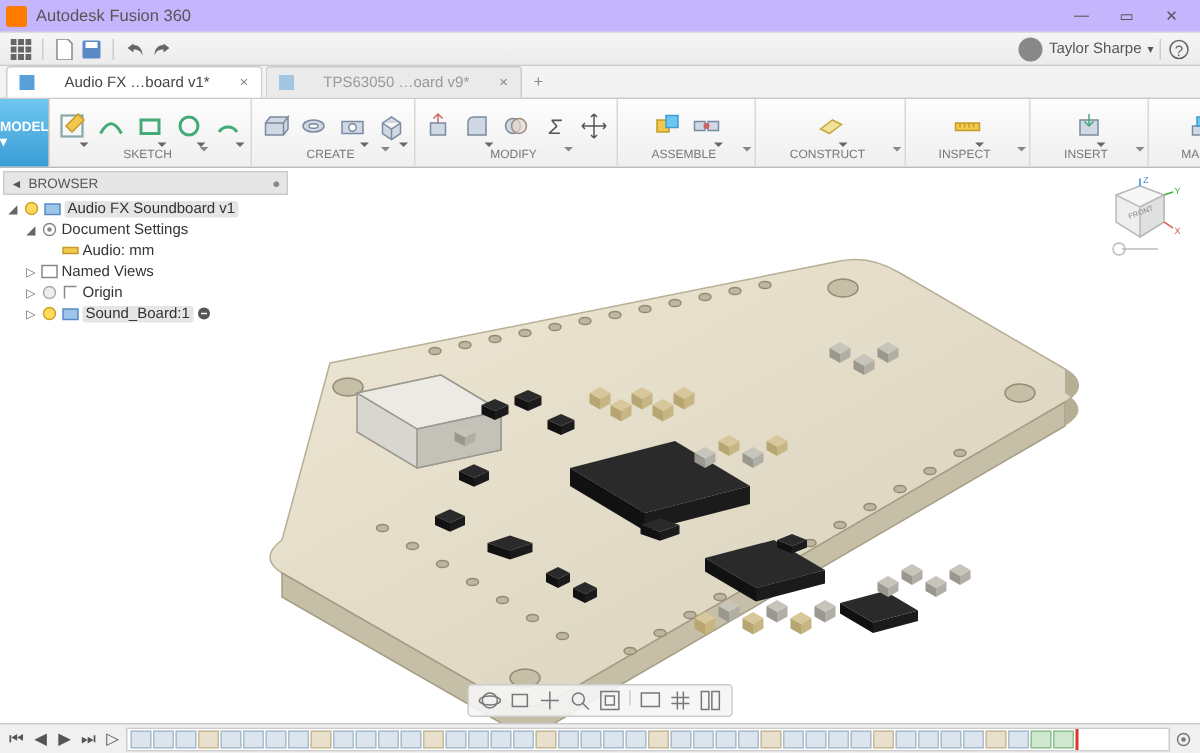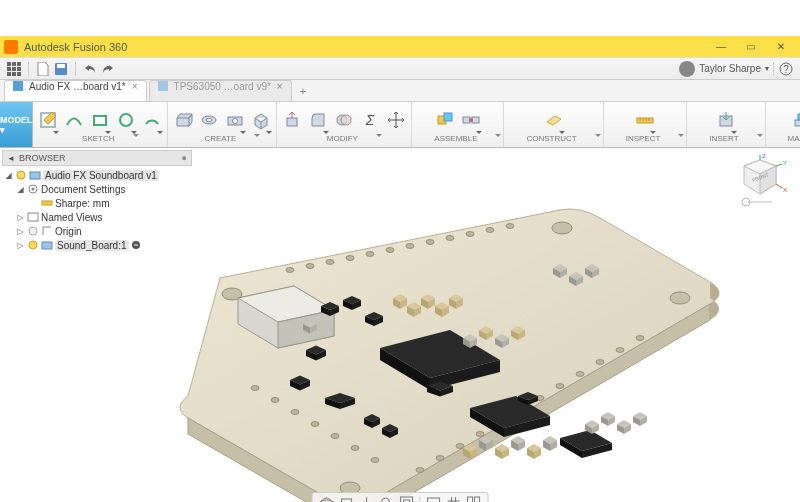--- a/index.html
+++ b/index.html
@@ -1,35 +1,35 @@
 <!DOCTYPE html>
 <html><head>
 <meta charset="utf-8">
 <style>
 * { margin: 0; padding: 0; box-sizing: border-box; font-family: "Segoe UI", Arial, sans-serif; }
 body { width: 800px; height: 502px; background: #fff; overflow: hidden; font-size: 11px; color: #333; }
 
 
-.titlebar { height: 22px; background: #fde047; display: flex; align-items: center; padding: 0 4px; border-bottom: 1px solid #ddd; margin-top: 36px; }
+.titlebar { height: 22px; background: #c4b5fd; display: flex; align-items: center; padding: 0 4px; border-bottom: 1px solid #ddd; }
 .titlebar .logo { width: 14px; height: 14px; background: #ff7b00; border-radius: 2px; margin-right: 6px; }
 .titlebar .title { font-size: 11px; color: #555; }
 .titlebar .spacer { flex: 1; }
 .winbtn { width: 30px; height: 20px; display: flex; align-items: center; justify-content: center; color: #555; cursor: pointer; font-size: 10px; }
 
 
 .qat { height: 22px; background: linear-gradient(#f5f5f5,#ececec); display: flex; align-items: center; padding: 0 6px; border-bottom: 1px solid #ccc; }
 .qat .grp { display: flex; gap: 2px; align-items: center; }
 .qat .ico { width: 16px; height: 16px; display: flex; align-items: center; justify-content: center; border-radius: 2px; }
 .qat .sep { width: 1px; height: 14px; background: #ccc; margin: 0 4px; }
 .qat .user { display: flex; align-items: center; gap: 4px; font-size: 10px; color: #555; }
 .qat .avatar { width: 16px; height: 16px; border-radius: 50%; background: #888; }
 
 
 .doctabs { height: 22px; background: #f3f3f3; display: flex; align-items: stretch; border-bottom: 1px solid #ccc; padding-left: 4px; }
-.doctab { display: flex; padding: 0 8px; background: #fff; border: 1px solid #ccc; border-bottom: none; margin-right: 2px; font-size: 10px; color: #444; gap: 6px; border-radius: 3px 3px 0 0; }
+.doctab { display: flex; align-items: center; padding: 0 8px; background: #fff; border: 1px solid #ccc; border-bottom: none; margin-right: 2px; font-size: 10px; color: #444; gap: 20px; border-radius: 3px 3px 0 0; }
 .doctab.inactive { background: #eaeaea; color: #999; }
 .cube-ico { width: 10px; height: 10px; background: #5aa0d8; }
 .tabx { color: #888; font-size: 10px; cursor: pointer; }
 
 
 .ribbon { height: 46px; background: linear-gradient(#fdfdfd,#efefef); border-bottom: 1px solid #bbb; display: flex; align-items: stretch; }
 .model-btn { width: 49px; background: linear-gradient(#6ec6f0,#3a9dd6); color: #fff; display: flex; align-items: center; justify-content: center; font-size: 9px; font-weight: bold; border-right: 1px solid #bbb; }
 .rgroup { display: flex; flex-direction: column; align-items: center; border-right: 1px solid #d8d8d8; padding: 2px 2px 0; }
 .rbtns { display: flex; align-items: center; gap: 0; padding-top: 2px; }
 .rbtn { width: 26px; height: 28px; display: flex; align-items: center; justify-content: center; border-radius: 3px; position: relative; }
@@ -654,21 +654,21 @@
             <circle cx="6" cy="6" r="4" fill="none" stroke="#888"></circle>
             <circle cx="6" cy="6" r="1.5" fill="#888"></circle>
           </svg>
         <span class="lbl">Document Settings</span>
       </div>
       <div class="tr-row ind2">
         <div class="tw"></div>
         <svg class="node-ico">
             <rect x="1" y="4" width="10" height="4" fill="#f2c94c" stroke="#c49a2a"></rect>
           </svg>
-        <span class="lbl">Sharpe: mm</span>
+        <span class="lbl">Audio: mm</span>
       </div>
       <div class="tr-row ind1">
         <div class="tw">▷</div>
         <svg class="node-ico">
             <rect x="1" y="2" width="10" height="8" fill="#fff" stroke="#888"></rect>
           </svg>
         <span class="lbl">Named Views</span>
       </div>
       <div class="tr-row ind1">
         <div class="tw">▷</div>

